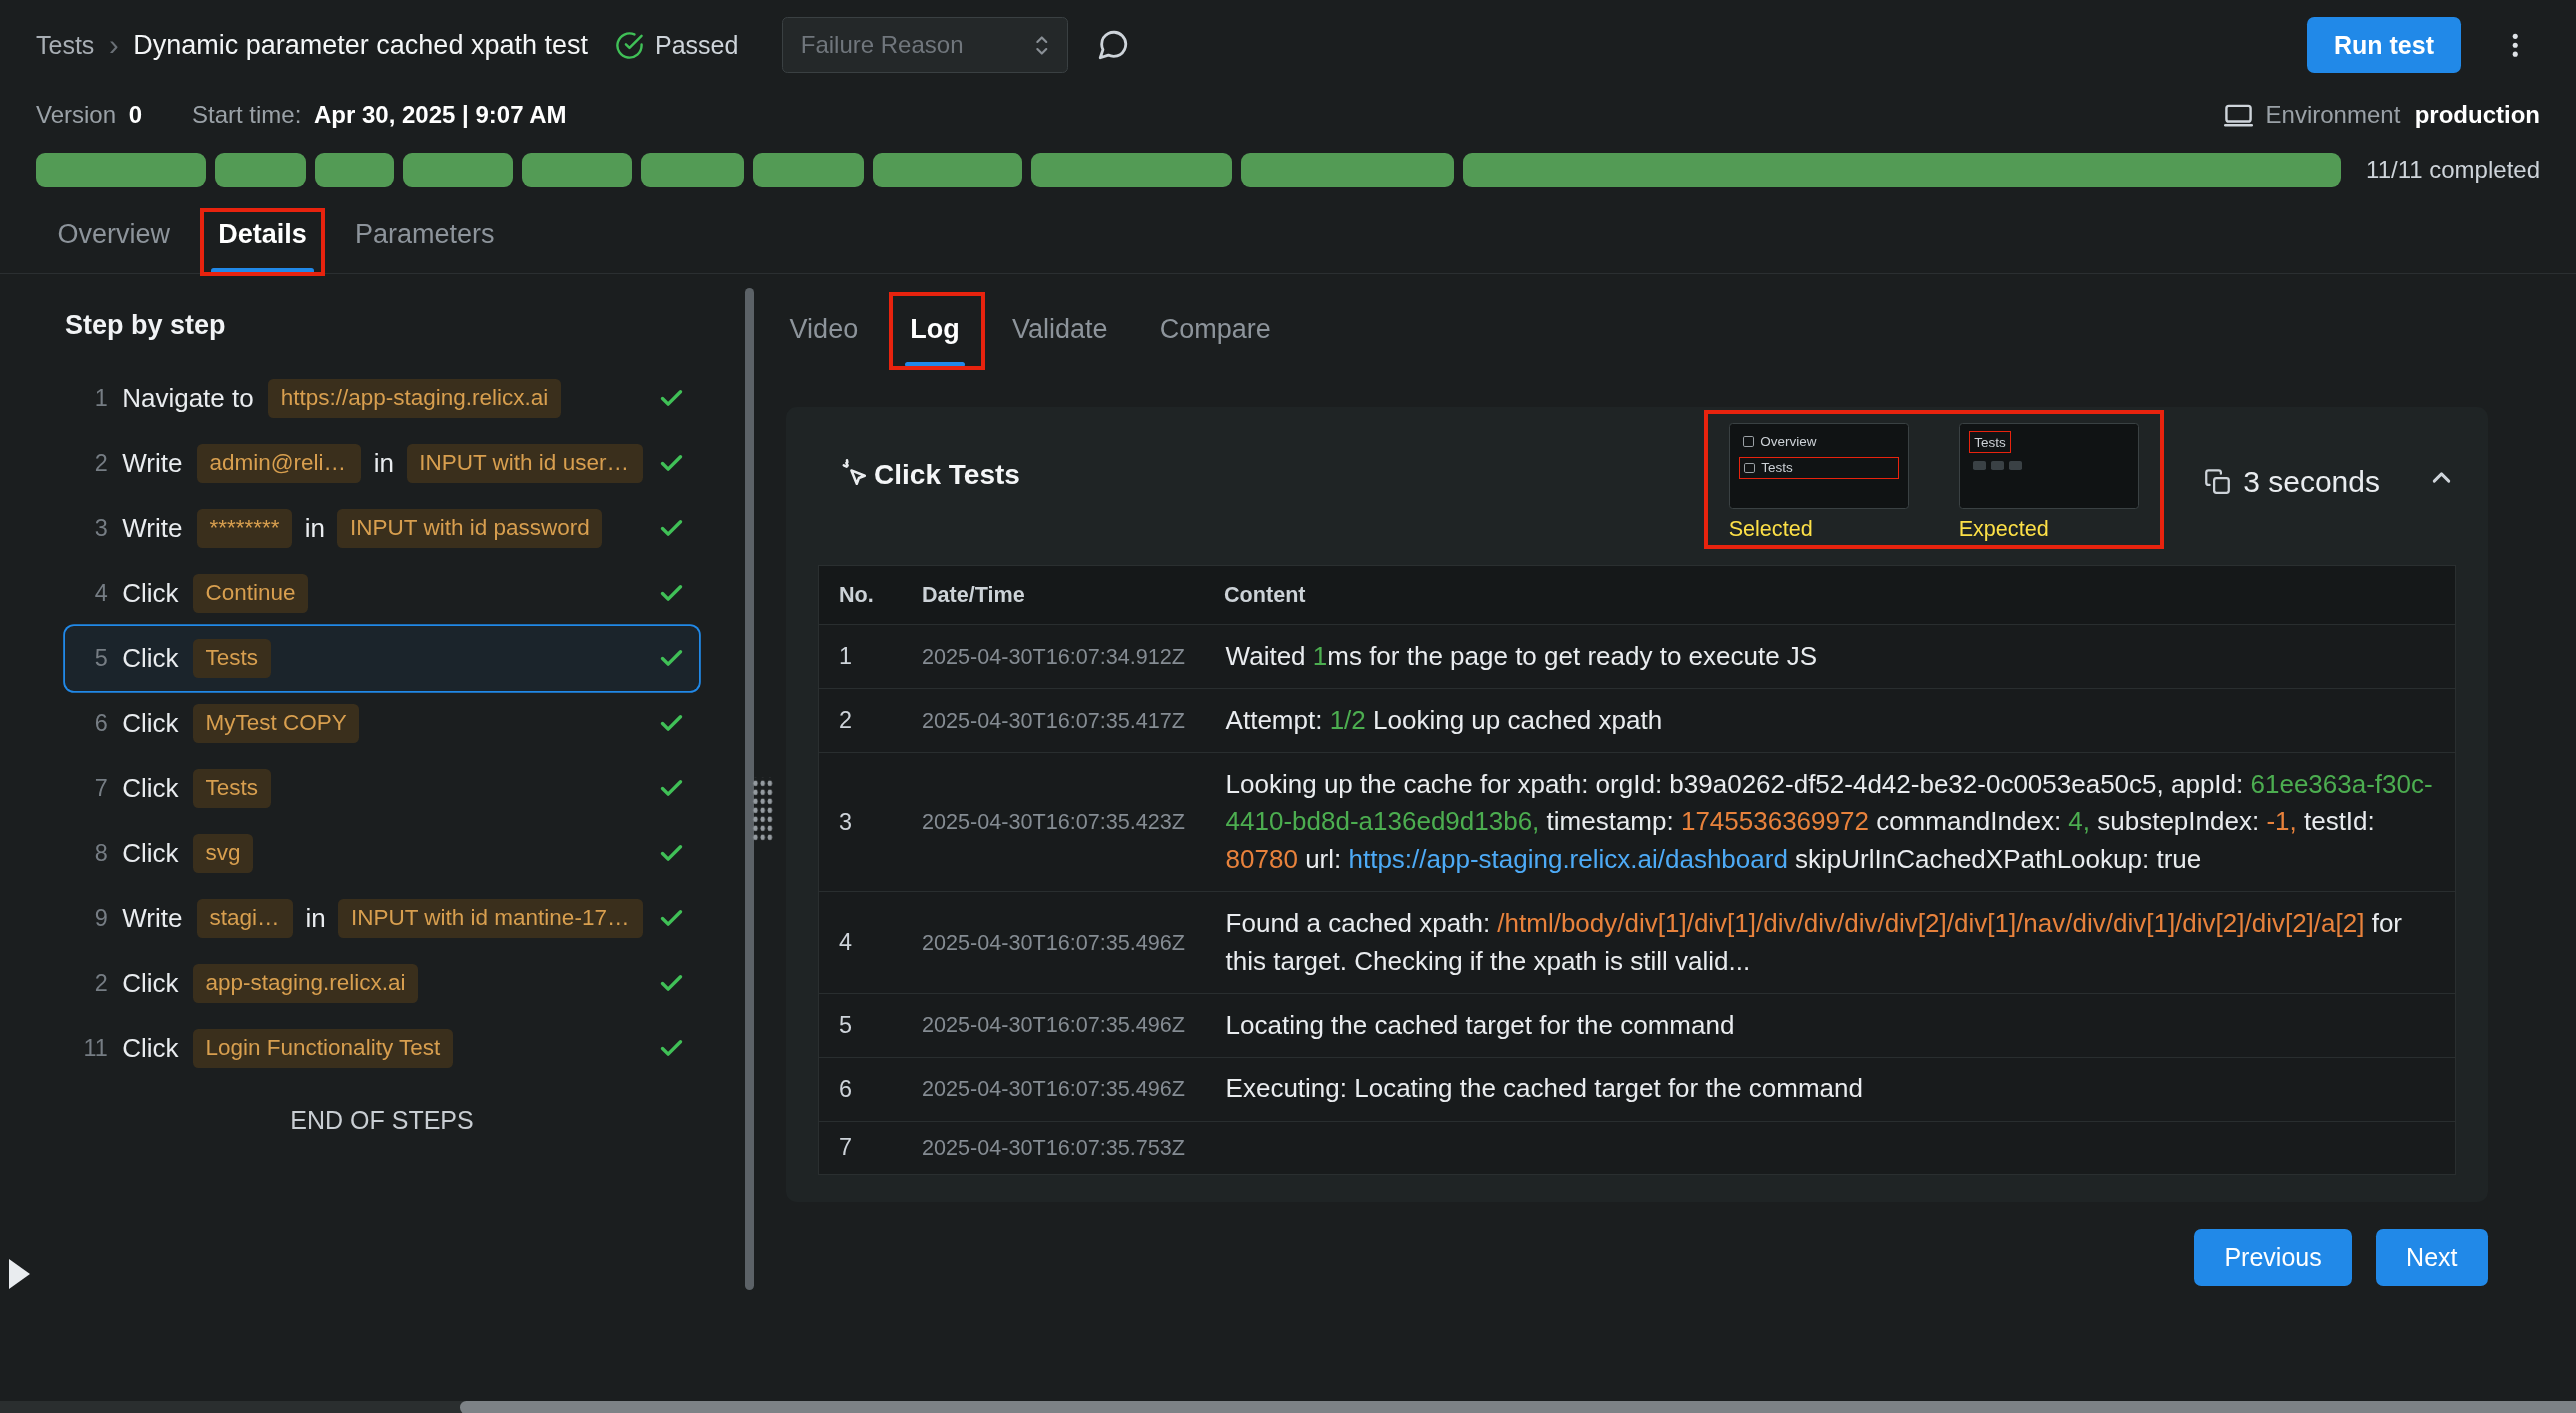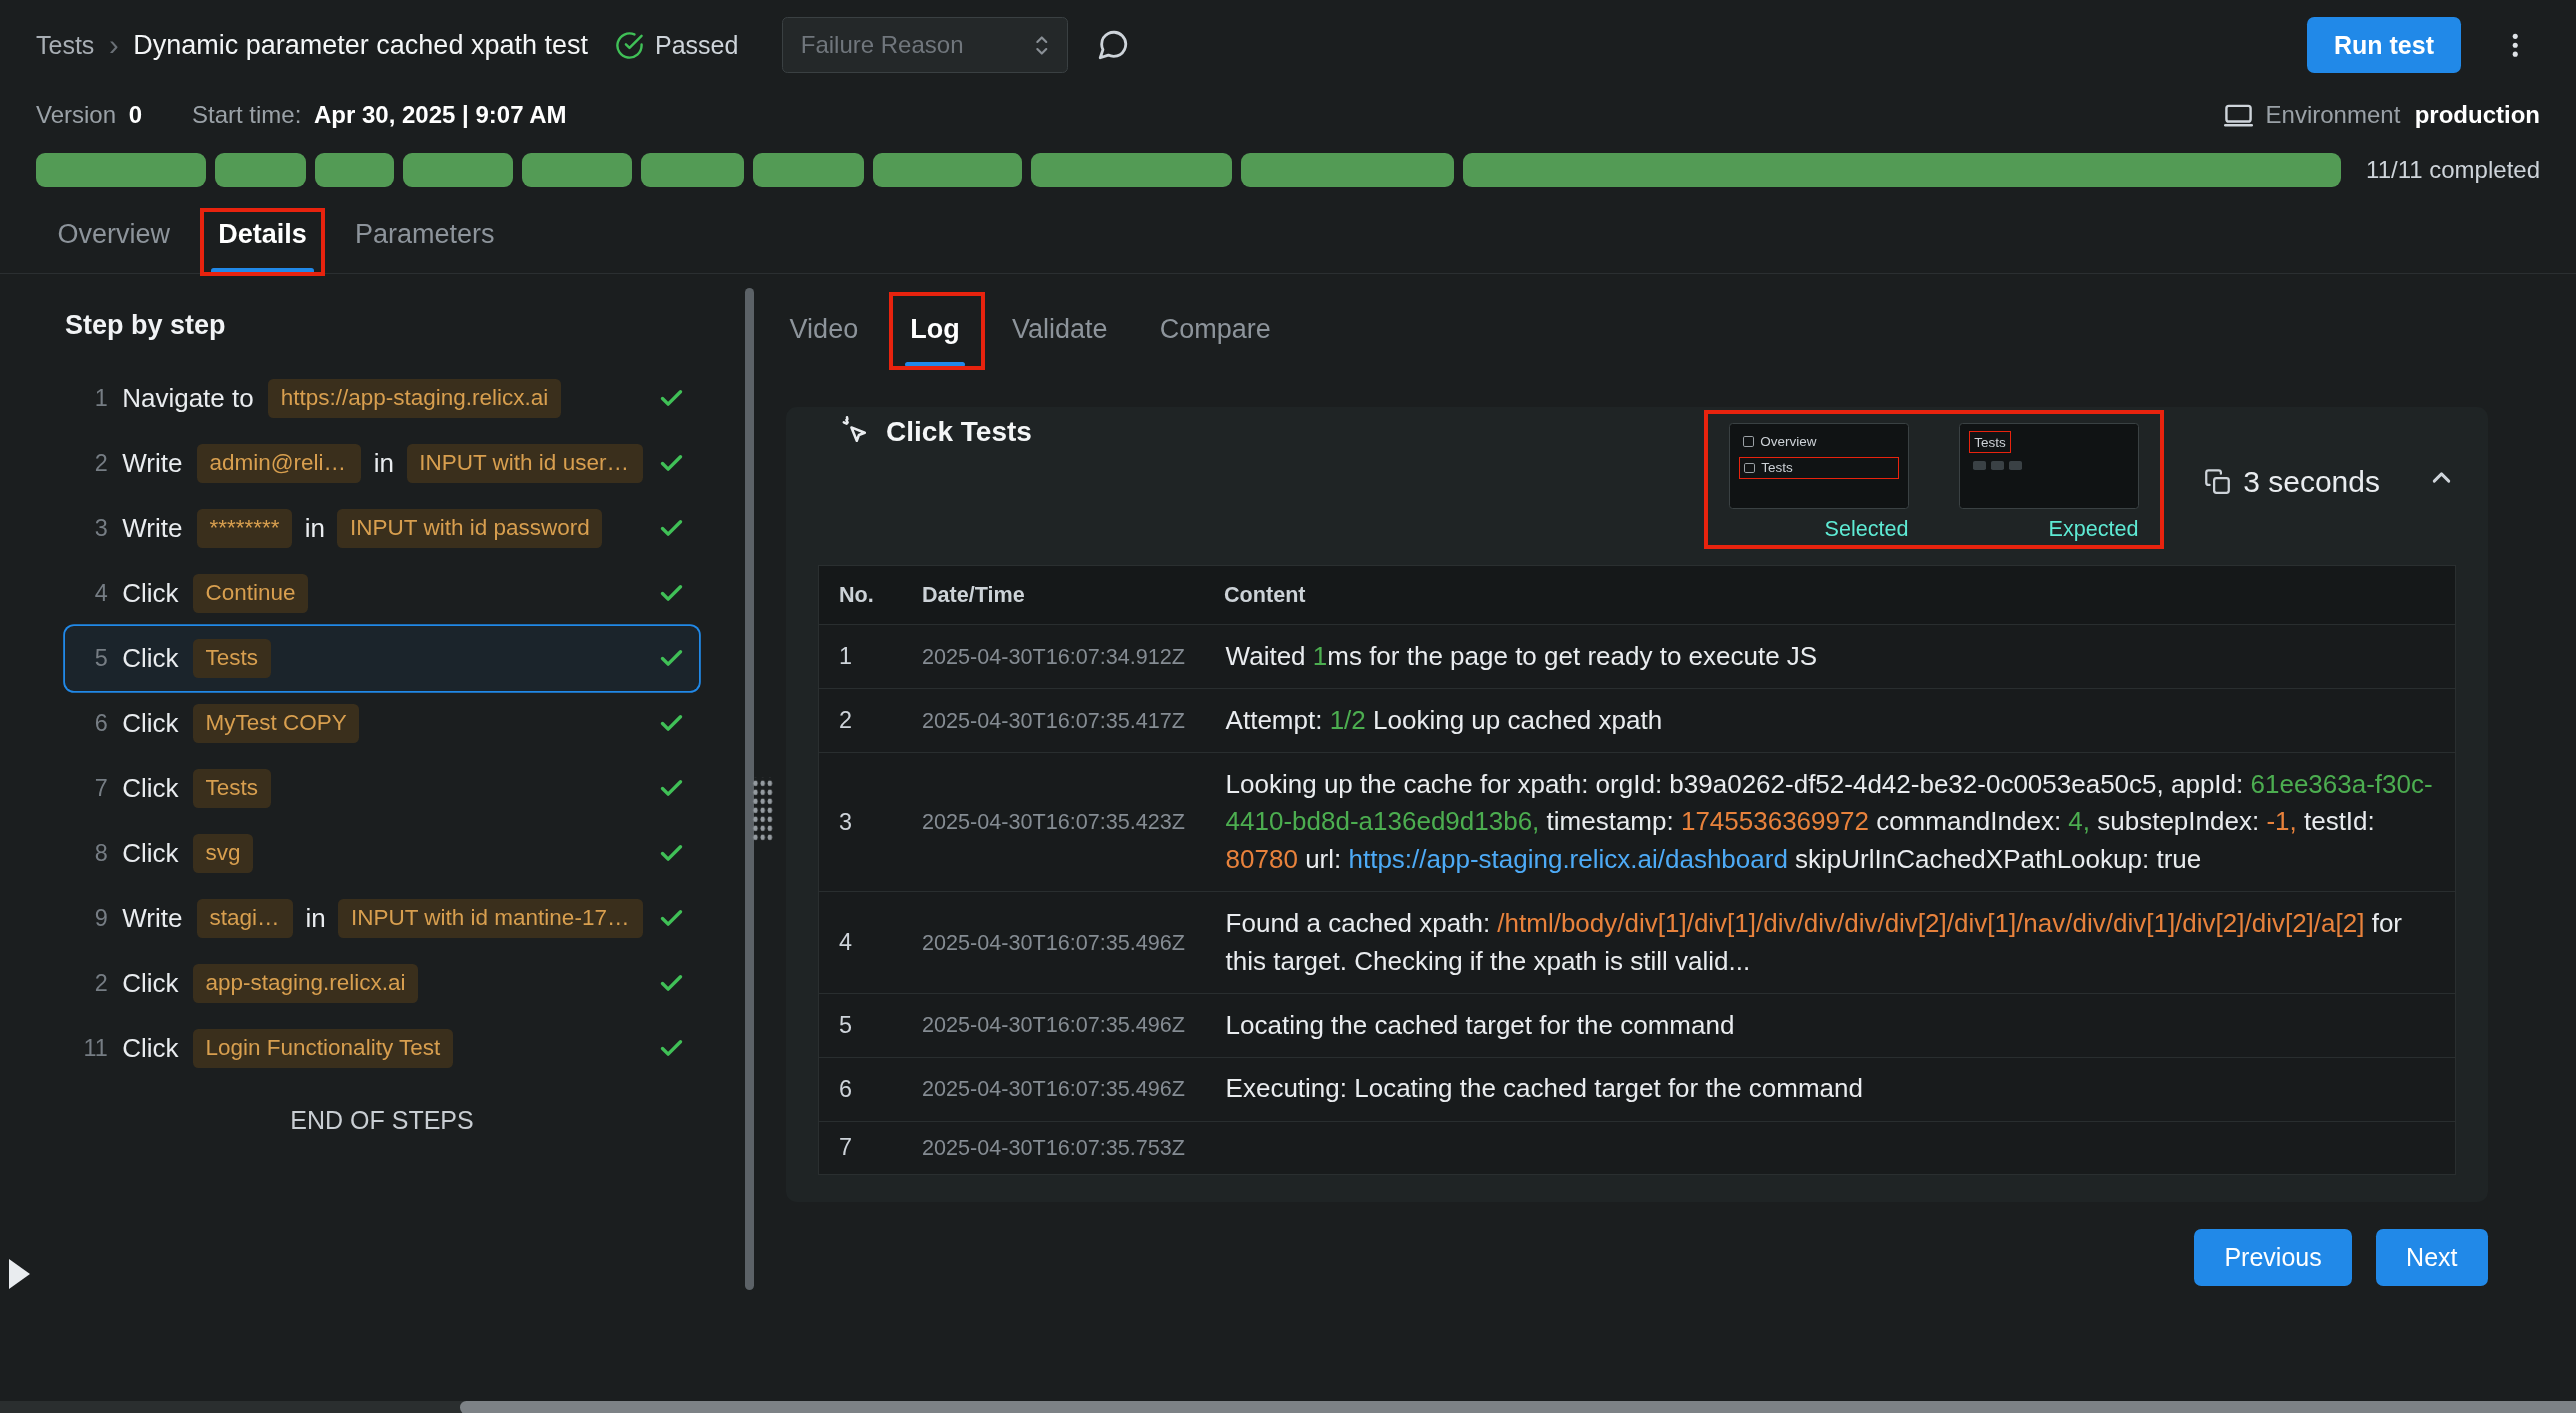--- a/index.html
+++ b/index.html
@@ -55,31 +55,31 @@
 
   
   .detail-panel{flex:1;padding:40px 88px 0 18px;display:flex;flex-direction:column}
   .sub-tabs{display:flex;gap:45px}
   .sub-tab{position:relative;font-size:27px;color:#8d949b;padding:0 3.6px 21.6px;cursor:pointer}
   .sub-tab.active{color:#fff;font-weight:600}
   .sub-tab.active::after{content:"";position:absolute;left:-1.8px;right:-1.8px;bottom:-0.9px;height:5.4px;background:var(--accent,#2189e8);border-radius:2.7px}
 
   .log-card{margin-top:40px;background:#1f2425;border-radius:10.8px;padding:9px 32px 0;height:795px;overflow:hidden}
   .card-head{display:flex;align-items:flex-start}
-  .cmd{display:flex;align-items:center;gap:16px;margin-left:21.6px}
+  .cmd{display:flex;align-items:center;gap:4px;margin-top:43px;margin-left:21.6px}
   .cmd-title{font-size:28px;font-weight:700;color:#f4f6f7;white-space:nowrap}
   .thumbs-wrap{margin-left:auto;position:relative;display:flex;gap:50px;padding:7.2px 9px 0}
   .thumb{width:180px;cursor:pointer}
   .thumb-img{height:86px;background:#101314;border:0.9px solid #3a4143;border-radius:3.6px;padding:7.2px 9px;display:flex;flex-direction:column;gap:5.4px;overflow:hidden}
   .mini-row{display:flex;align-items:center;gap:6.3px;font-size:13.5px;color:#ccd1d6;padding:2.7px 4.5px;white-space:nowrap}
   .mini-row.red{border:1.8px solid var(--annotation,#e8230e)}
   .mini-ico{width:10.8px;height:10.8px;border:1.3px solid #9aa0a5;border-radius:1.8px;flex:none}
   .mini-strip{display:flex;gap:5.4px;padding:1.8px 4.5px}
   .mini-strip i{width:12.6px;height:9px;background:#3a4145;border-radius:1.8px}
-  .thumb-cap{text-align:right;font-size:21.6px;color:#5eead4;margin-top:7.2px}
+  .thumb-cap{text-align:left;font-size:21.6px;color:#fde047;margin-top:7.2px}
   .duration{display:flex;align-items:center;gap:12.6px;margin:49px 0 0 56px;color:#e9ecef;font-size:30px;white-space:nowrap}
   .collapse{margin:47px 0 0 47px;cursor:pointer}
 
   .log-table{margin-top:23.4px;border:0.9px solid #2a2f30;font-size:26px}
   .lt-head{display:grid;grid-template-columns:83px 302px 1fr;background:#151819;color:#ccd2d7;font-size:21.6px;font-weight:700}
   .lt-head>div{padding:16px 20px}
   .lt-row{display:grid;grid-template-columns:83px 302px 1fr;background:#181b1c;border-top:0.9px solid #292e2f;align-items:center}
   .lt-no{padding:12.6px 20px;color:#ced4da;font-size:23.4px}
   .lt-time{padding:12.6px 7.2px 12.6px 20px;color:#858c93;font-size:21.6px;white-space:nowrap}
   .lt-content{padding:12.6px 21.6px;color:#e9ecef;line-height:1.45}

